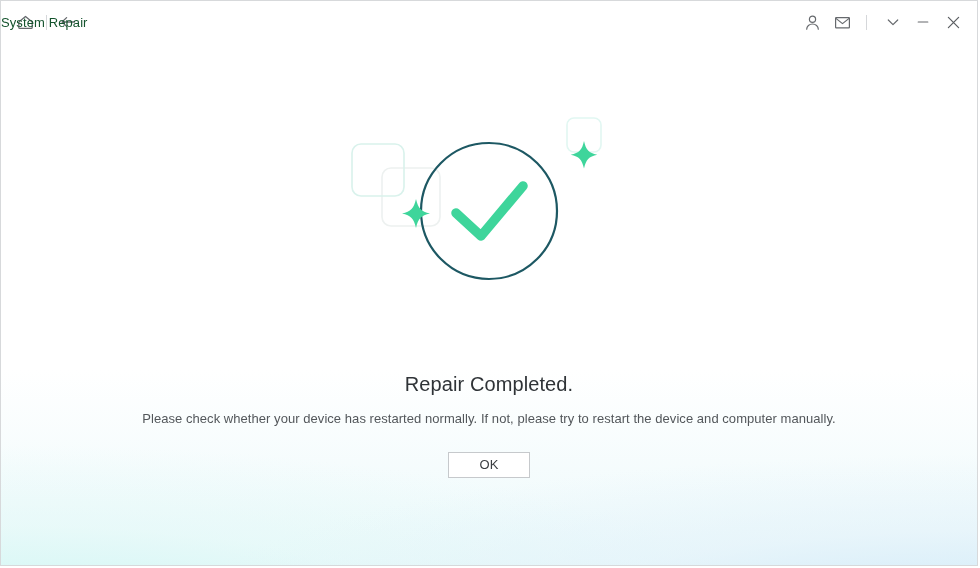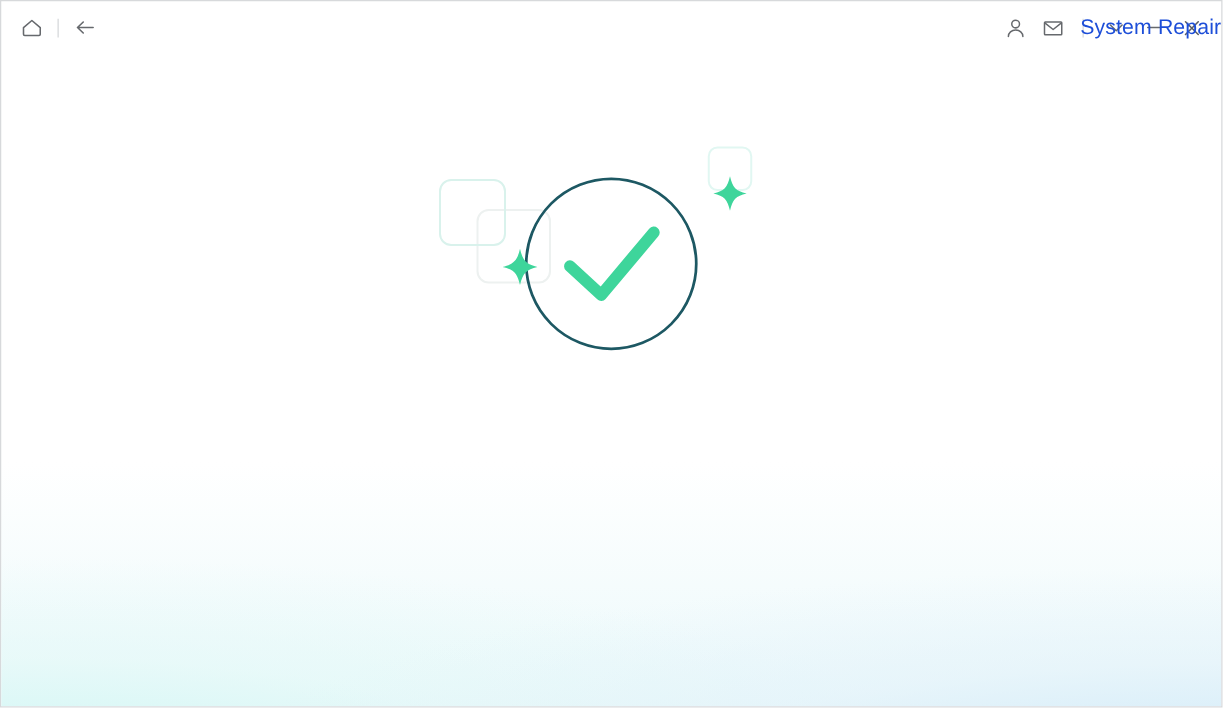--- a/index.html
+++ b/index.html
@@ -66,23 +66,23 @@
   .tb-divider {
     width: 1px;
     height: 15px;
     background: #d5d7da;
     margin: 0 8px;
   }
   .tb-title {
     position: absolute;
     left: 0;
     right: 0;
-    text-align: right;
-    font-size: 17px;
-    color: #1d4ed8;
+    text-align: left;
+    font-size: 13px;
+    color: #14532d;
     letter-spacing: .1px;
     pointer-events: none;
   }
   .tb-right {
     margin-left: auto;
     display: flex;
     align-items: center;
     padding-right: 11px;
   }
   .tb-right .tb-btn { margin-left: 4px; }
@@ -236,14 +236,21 @@
 
         <path d="M117 102 L142 125 L184 75" fill="none" stroke="#3ed59b" stroke-width="9.5" stroke-linecap="round" stroke-linejoin="round"></path>
 
         <path d="M77 88 C79.2 97.5 82 100.4 91 102.5 C82 104.6 79.2 107.5 77 117 C74.8 107.5 72 104.6 63 102.5 C72 100.4 74.8 97.5 77 88 Z" fill="#3ed59b"></path>
 
         <path d="M245 30 C247 39 249.7 41.8 258.3 43.8 C249.7 45.8 247 48.6 245 57.6 C243 48.6 240.3 45.8 231.7 43.8 C240.3 41.8 243 39 245 30 Z" fill="#3ed59b"></path>
       </svg>
     </div>
   </div>
 
+  <div class="copy">
+    <h1 class="headline">Repair Completed.</h1>
+    <p class="subline">Please check whether your device has restarted normally. If not, please try to restart the device and computer manually.</p>
+    <div class="btn-row">
+      <button class="ok-btn">OK</button>
+    </div>
+  </div>
 
 </div>
 
 </body></html>

